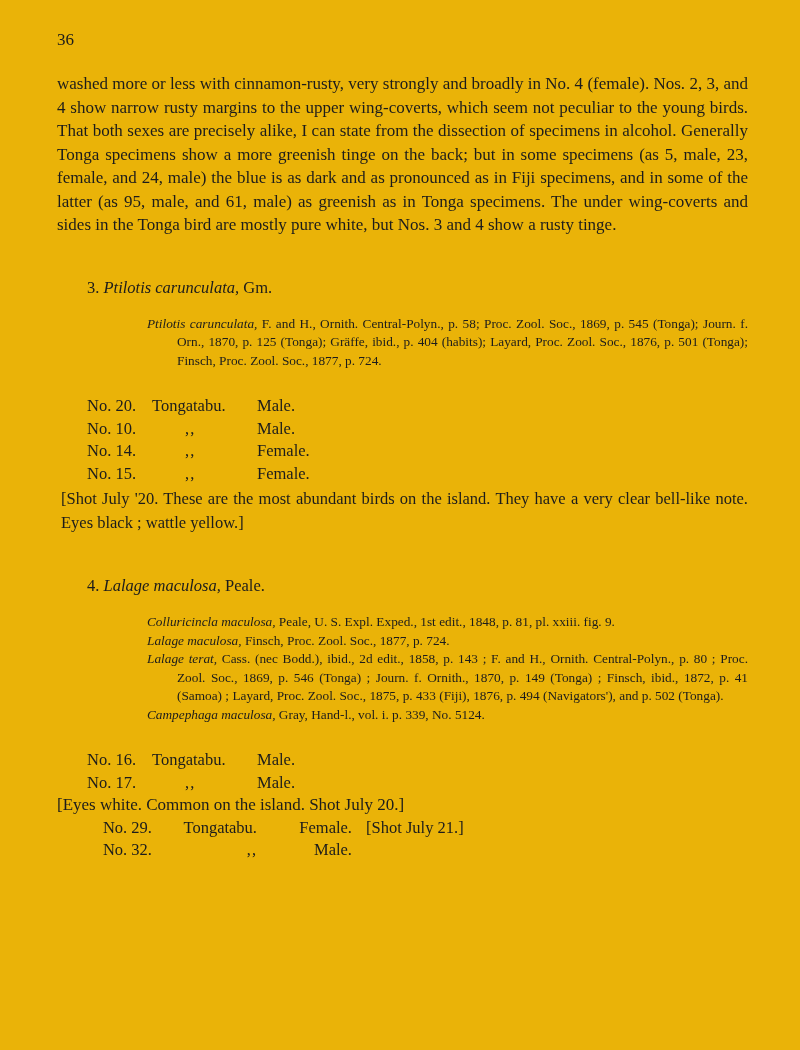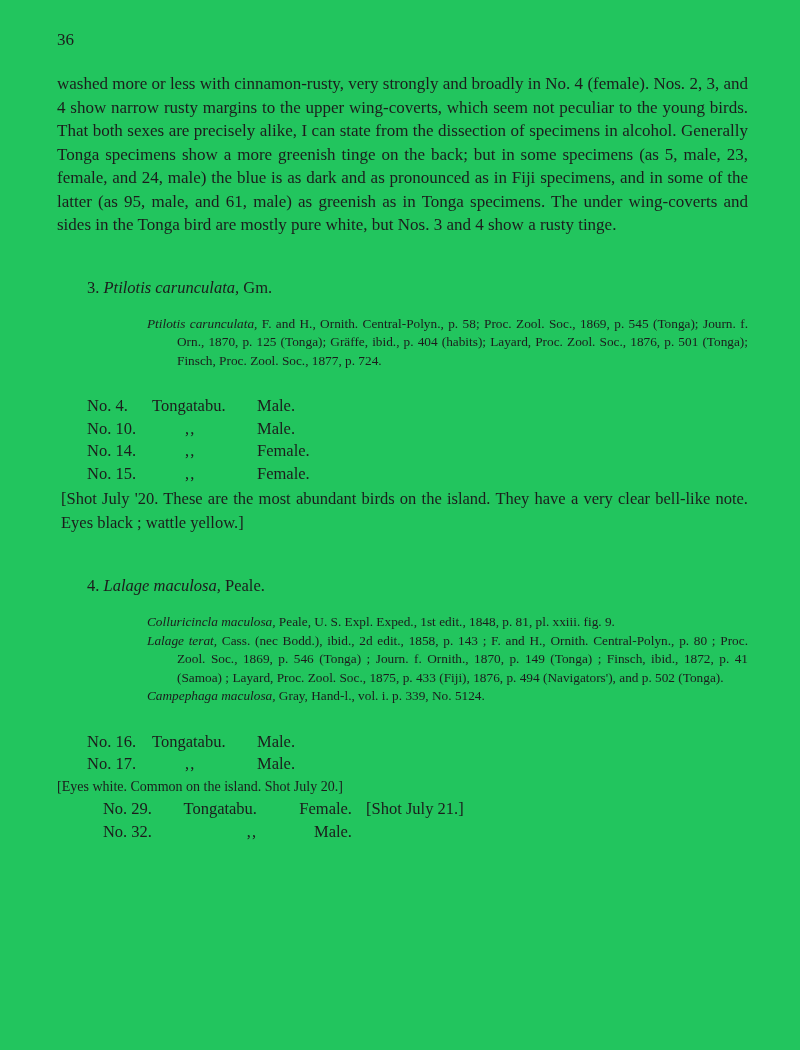--- a/index.html
+++ b/index.html
@@ -1,20 +1,20 @@
 <!DOCTYPE html>
 <html><head>
 <meta charset="utf-8">
 <style>
   html,body{margin:0;padding:0;background:#e9e7e2;}
   .page{
     position:relative;
     width:800px;height:1050px;
     margin:0 auto;
-    background:#22c55e;
+    background:#eab308;
     color:#1c1c1c;
     font-family:"Liberation Serif","DejaVu Serif",serif;
     box-sizing:border-box;
     padding:30px 52px 40px 57px;
     overflow:hidden;
   }
   .running-head{
     position:relative;
     height:22px;
     margin-bottom:20px;
@@ -65,21 +65,21 @@
   .spec-sex{width:95px;flex:0 0 95px;}
   .spec-extra{padding-left:14px;}
   .note-par{
     margin:2px 0 0 4px;
     font-size:16.5px;
     line-height:24px;
     text-align:justify;
   }
   .inline-note{
     margin:0 0 0 30px;
-    font-size:14px;
+    font-size:17px;
     line-height:22.5px;
   }
 </style>
 </head>
 <body>
 
 <div class="page">
 
   <header class="running-head">
     <span class="page-num">36</span>
@@ -93,21 +93,21 @@
       <span class="italic">Ptilotis carunculata,</span>
       <span>Gm.</span>
     </h3>
 
     <div class="refs">
       <p class="ref"><span class="italic">Ptilotis carunculata,</span><span> F. and H., Ornith. Central-Polyn., p. 58; Proc. Zool. Soc., 1869, p. 545 (Tonga); Journ. f. Orn., 1870, p. 125 (Tonga); Gräffe, ibid., p. 404 (habits); Layard, Proc. Zool. Soc., 1876, p. 501 (Tonga); Finsch, Proc. Zool. Soc., 1877, p. 724.</span></p>
     </div>
 
     <div class="specimens">
       <div class="spec-row">
-        <span class="spec-no">No. 4.</span>
+        <span class="spec-no">No. 20.</span>
         <span class="spec-loc">Tongatabu.</span>
         <span class="spec-sex">Male.</span>
       </div>
       <div class="spec-row">
         <span class="spec-no">No. 10.</span>
         <span class="spec-loc ditto">,,</span>
         <span class="spec-sex">Male.</span>
       </div>
       <div class="spec-row">
         <span class="spec-no">No. 14.</span>
@@ -126,20 +126,21 @@
 
   <section>
     <h3 class="species-heading">
       <span>4.</span>
       <span class="italic">Lalage maculosa,</span>
       <span>Peale.</span>
     </h3>
 
     <div class="refs">
       <p class="ref"><span class="italic">Colluricincla maculosa,</span><span> Peale, U. S. Expl. Exped., 1st edit., 1848, p. 81, pl. xxiii. fig. 9.</span></p>
+      <p class="ref"><span class="italic">Lalage maculosa,</span><span> Finsch, Proc. Zool. Soc., 1877, p. 724.</span></p>
       <p class="ref"><span class="italic">Lalage terat,</span><span> Cass. (nec Bodd.), ibid., 2d edit., 1858, p. 143 ; F. and H., Ornith. Central-Polyn., p. 80 ; Proc. Zool. Soc., 1869, p. 546 (Tonga) ; Journ. f. Ornith., 1870, p. 149 (Tonga) ; Finsch, ibid., 1872, p. 41 (Samoa) ; Layard, Proc. Zool. Soc., 1875, p. 433 (Fiji), 1876, p. 494 (Navigators'), and p. 502 (Tonga).</span></p>
       <p class="ref"><span class="italic">Campephaga maculosa,</span><span> Gray, Hand-l., vol. i. p. 339, No. 5124.</span></p>
     </div>
 
     <div class="specimens">
       <div class="spec-row">
         <span class="spec-no">No. 16.</span>
         <span class="spec-loc">Tongatabu.</span>
         <span class="spec-sex">Male.</span>
       </div>

